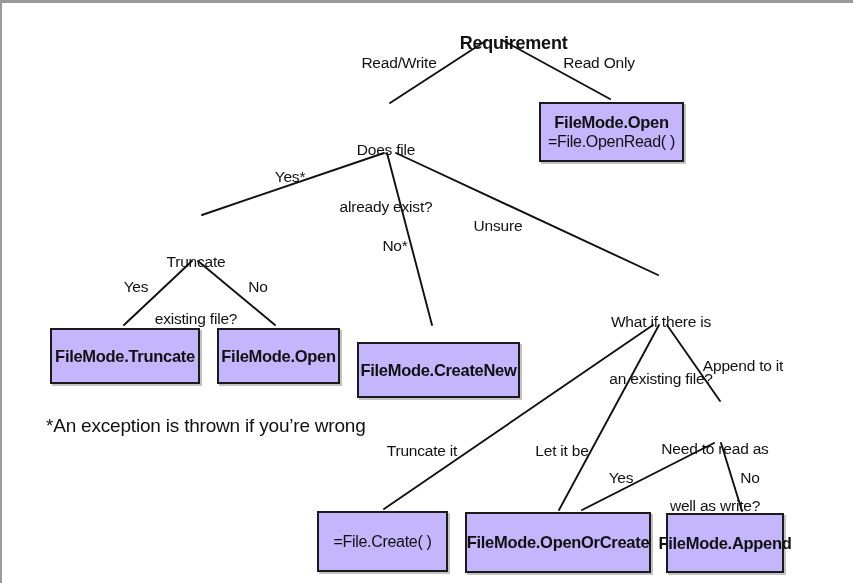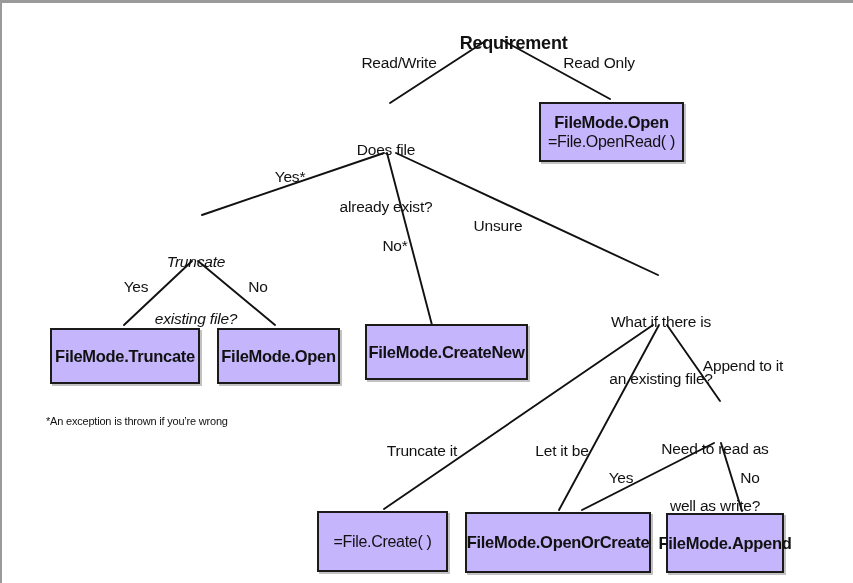--- a/index.html
+++ b/index.html
@@ -59,21 +59,21 @@
     line-height: 1.15;
     white-space: pre;
     letter-spacing: -0.2px;
     transform: translateX(-50%);
     user-select: none;
   }
   .footnote {
     position: absolute;
     color: #111111;
     font-family: "Liberation Sans", sans-serif;
-    font-size: 11px;
+    font-size: 19px;
     letter-spacing: -0.2px;
     white-space: pre;
     user-select: none;
   }
   
   .box {
     position: absolute;
     box-sizing: border-box;
     background: #c4b5fd;
     border: 2.4px solid #1b1b1b;
@@ -137,21 +137,21 @@
 
   <div class="node-text root" style="left:502px; top:8px;">
     <span>Requirement</span>
   </div>
 
   <div class="node-text" style="left:384px; top:100px;">
     <div>Does file</div>
     <div>already exist?</div>
   </div>
 
-  <div class="node-text" style="left:194px; top:212px;font-style:italic;">
+  <div class="node-text" style="left:194px; top:212px;">
     <div>Truncate</div>
     <div>existing file?</div>
   </div>
 
   <div class="node-text" style="left:659px; top:272px;">
     <div>What if there is</div>
     <div>an existing file?</div>
   </div>
 
   <div class="node-text" style="left:713px; top:399px;">
@@ -191,21 +191,21 @@
   </div>
 
   <div class="box single" style="left:48px; top:325px; width:150px; height:56px;">
     <div class="title">FileMode.Truncate</div>
   </div>
 
   <div class="box single" style="left:215px; top:325px; width:123px; height:56px;">
     <div class="title">FileMode.Open</div>
   </div>
 
-  <div class="box single" style="left:355px; top:321px; width:163px; height:56px;margin-left:8px;">
+  <div class="box single" style="left:355px; top:339px; width:163px; height:56px;">
     <div class="title">FileMode.CreateNew</div>
   </div>
 
   <div class="box" style="left:315px; top:508px; width:131px; height:61px;">
     <div class="sub">=File.Create( )</div>
   </div>
 
   <div class="box" style="left:463px; top:509px; width:186px; height:61px;">
     <div class="title">FileMode.OpenOrCreate</div>
   </div>

